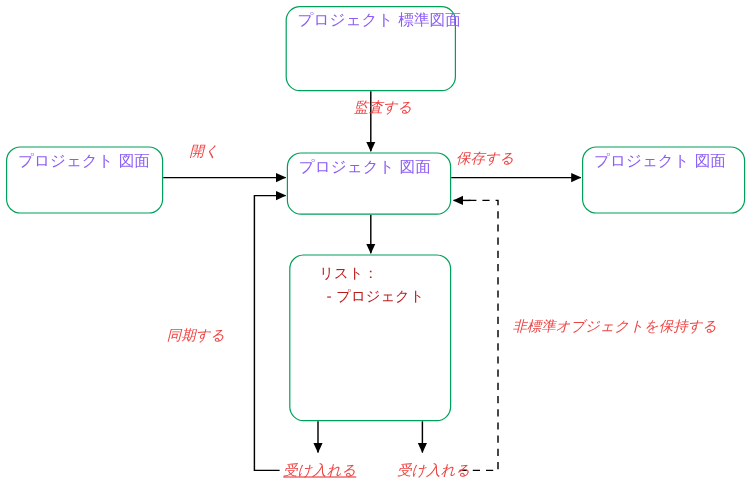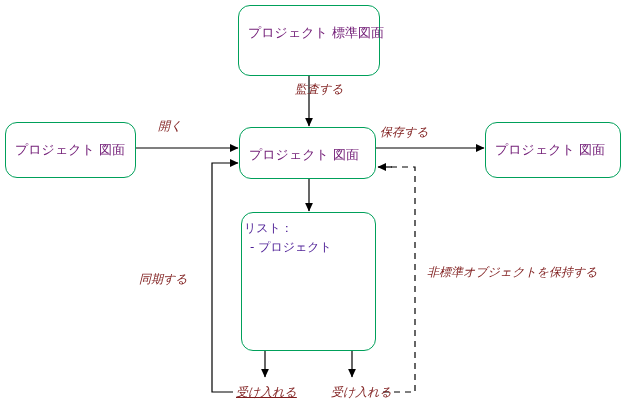--- a/index.html
+++ b/index.html
@@ -21,45 +21,45 @@
     position: absolute;
     box-sizing: border-box;
     border: 1px solid #00a05a;
     border-radius: 12px;
     background: #ffffff;
     color: #000000;
   }
   .node-label {
     position: absolute;
     left: 9px;
-    top: 18px;
+    top: 3px;
     font-size: 13px;
     line-height: 17px;
     white-space: nowrap;
-    color: #701a75;
+    color: #8b5cf6;
   }
   .list-body {
     position: absolute;
-    left: 2px;
+    left: 24px;
     top: 6px;
     font-size: 12px;
     line-height: 19px;
     white-space: nowrap;
-    color: #4c1d95;
+    color: #b91c1c;
   }
   .list-item {
     padding-left: 6px;
   }
   .edge-label {
     position: absolute;
     font-style: italic;
     font-size: 12px;
     line-height: 14px;
     white-space: nowrap;
-    color: #7f1d1d;
+    color: #ef4444;
   }
   svg.wires {
     position: absolute;
     left: 0;
     top: 0;
     width: 627px;
     height: 412px;
   }
 </style>
 </head>

